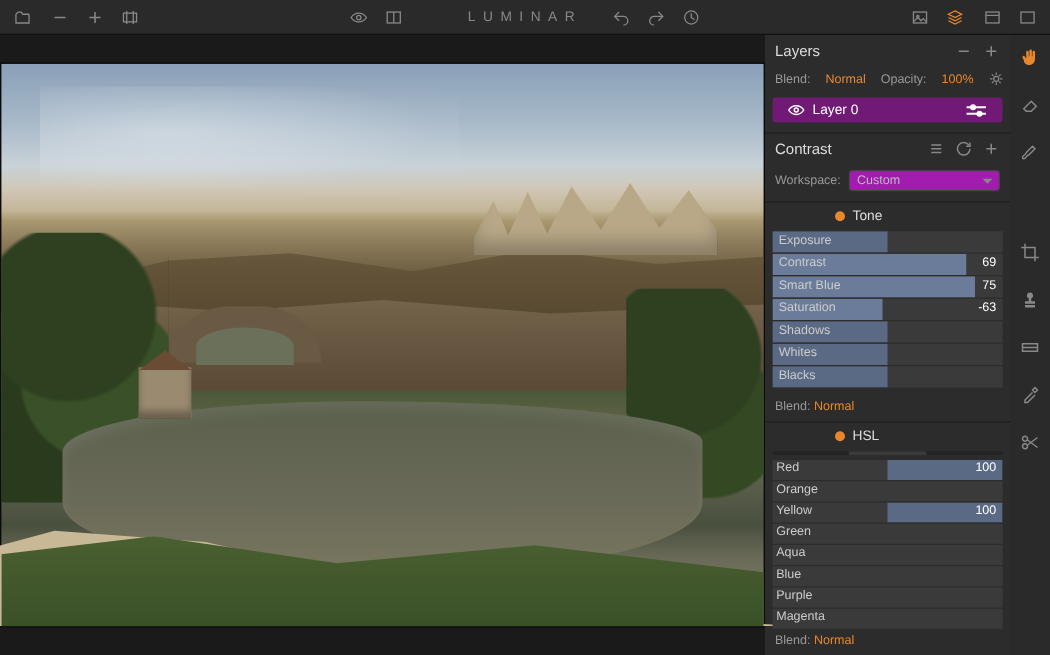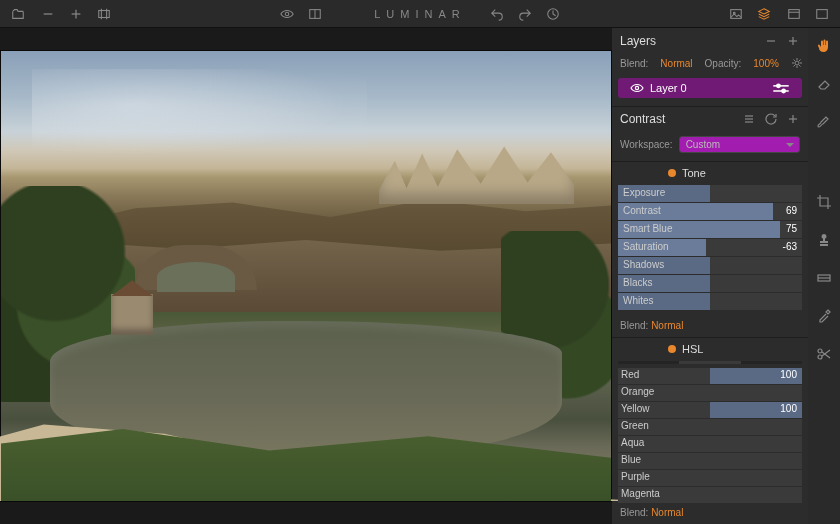--- a/index.html
+++ b/index.html
@@ -301,25 +301,25 @@
           <div class="fill" style="left: 0px; width: 48%;"></div>
           <span class="label">Saturation</span>
           <span class="num">-63</span>
         </div>
         <div class="srow">
           <div class="fill" style="left: 0px; width: 50%;"></div>
           <span class="label">Shadows</span>
         </div>
         <div class="srow">
           <div class="fill" style="left: 0px; width: 50%;"></div>
-          <span class="label">Blacks</span>
+          <span class="label">Whites</span>
         </div>
         <div class="srow">
           <div class="fill" style="left: 0px; width: 50%;"></div>
-          <span class="label">Whites</span>
+          <span class="label">Blacks</span>
         </div>
       </div>
     <div class="blend-row">
       <span>Blend:</span>
       <span class="bv">Normal</span>
     </div>
     <div class="divider"></div>
 
     <div class="section-hdr">
       <span class="dot"></span>

